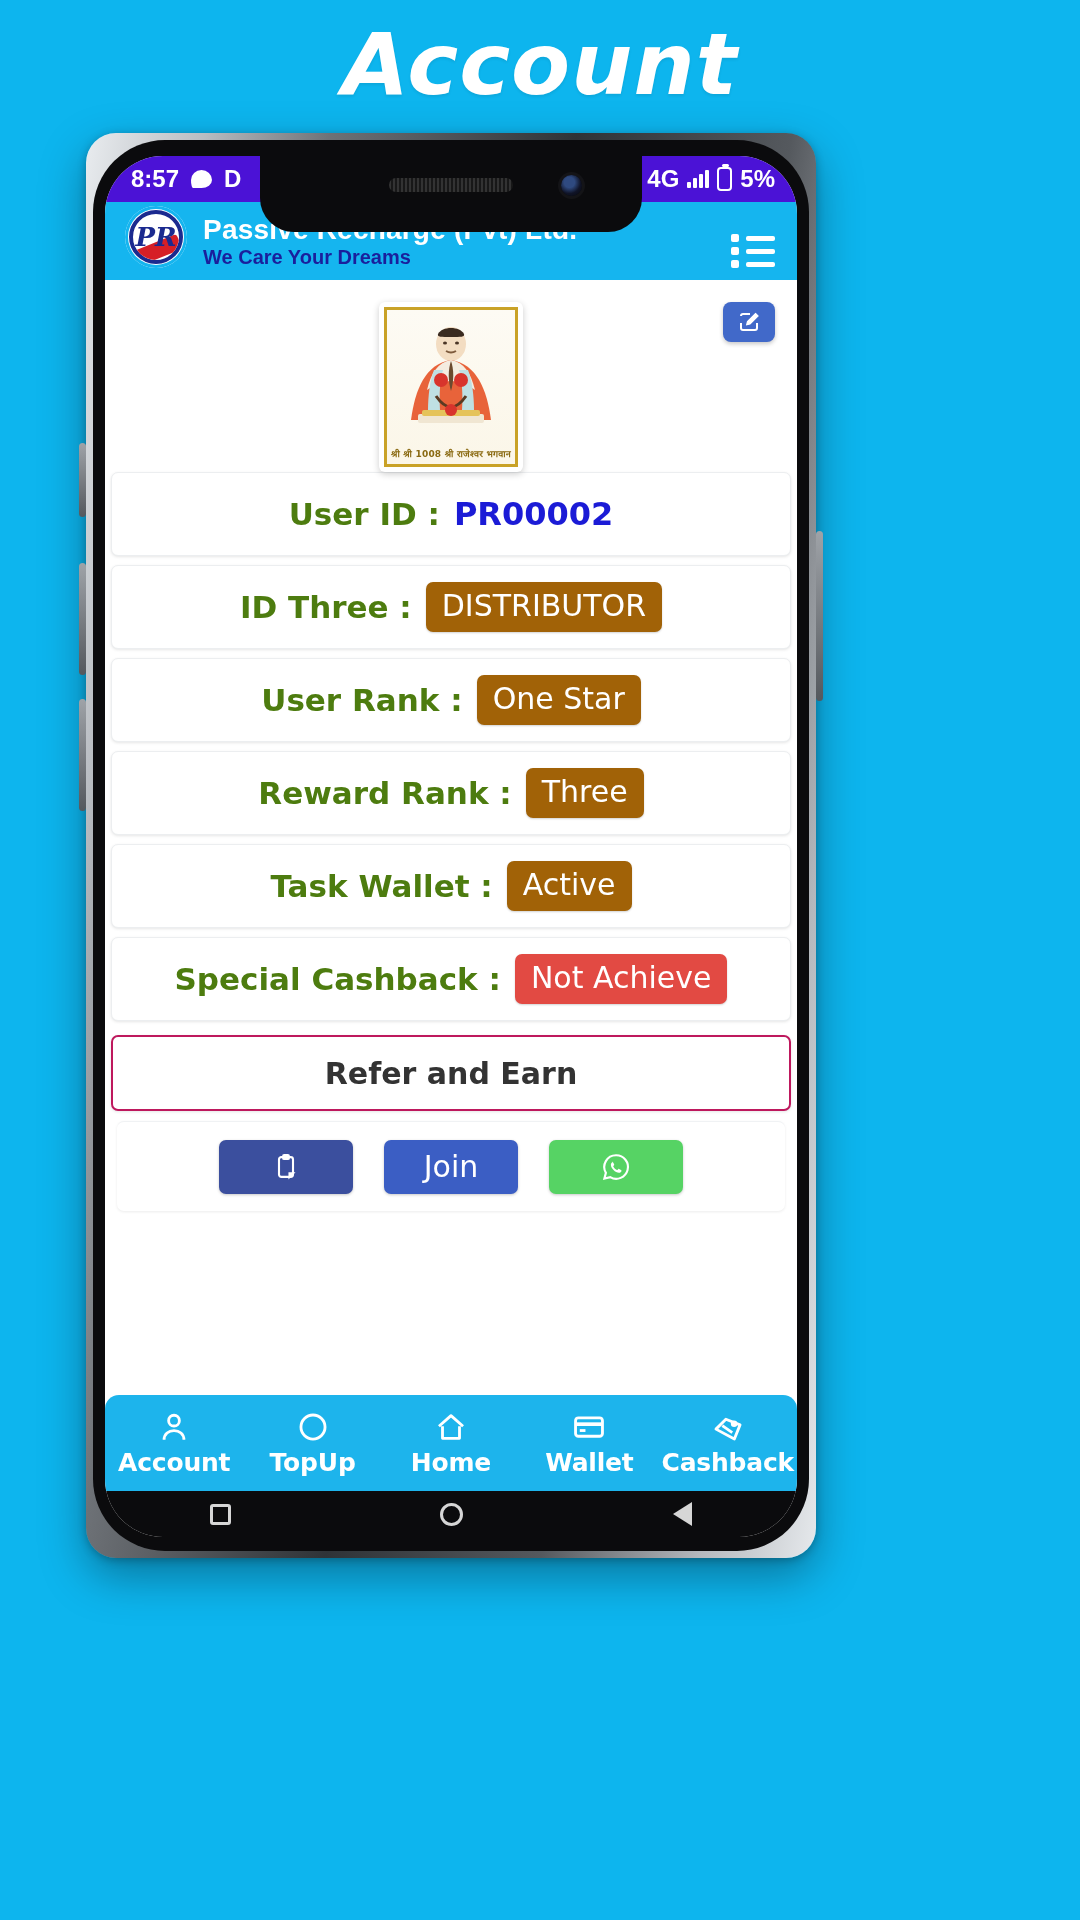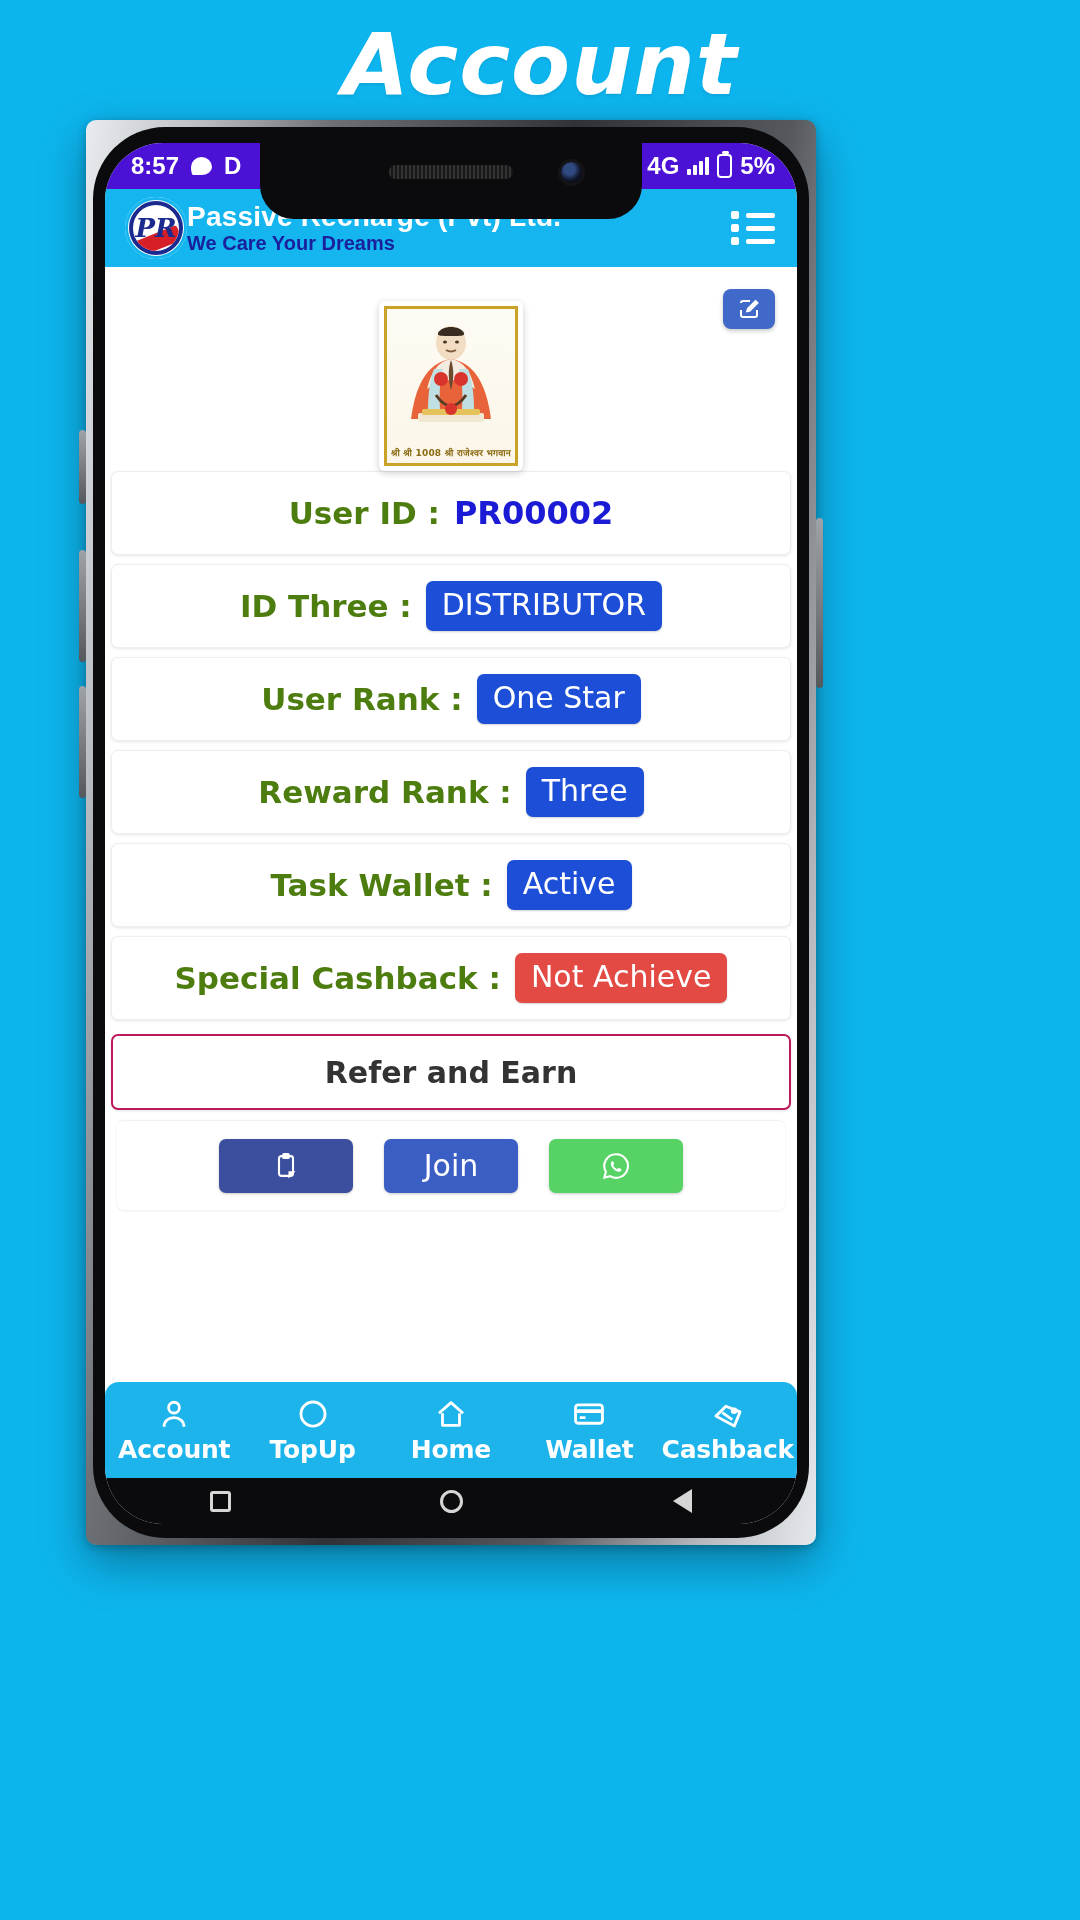--- a/index.html
+++ b/index.html
@@ -17,23 +17,23 @@
     font-family:"DejaVu Sans", sans-serif;
     font-weight:bold; font-style:italic;
     font-size:86px; letter-spacing:1px;
     color:#ffffff;
     text-shadow:0 2px 3px rgba(0,0,0,.08);
   }
 
   
   .phone{
     position:absolute;
-    left:86px; top:120px;
+    left:86px; top:133px;
     width:730px; height:1425px;
-    border-radius:10px;
+    border-radius:30px;
     background:linear-gradient(100deg,#e9ecef 0%,#b9bdc2 12%,#6d7176 25%,#2f3337 50%,#55595e 72%,#b4b8bd 88%,#e6e9ec 100%);
     padding:7px;
     box-shadow:0 18px 46px rgba(0,0,0,.35), 0 2px 8px rgba(0,0,0,.25);
   }
   .phone-inner{
     width:100%; height:100%;
     border-radius:72px;
     background:#0b0b0d;
     padding:16px 12px 14px 12px;
     position:relative;
@@ -93,21 +93,22 @@
   .sig i:nth-child(4){ height:18px; }
   .batt{
     width:15px; height:24px; border:2.5px solid #fff; border-radius:4px;
     position:relative; display:inline-block;
   }
   .batt:before{ content:""; position:absolute; top:-5px; left:3px; width:7px; height:3px; background:#fff; border-radius:2px; }
 
   
   .appbar{
     background:#15b5ef; height:78px;
-    display:flex; align-items:center; padding:0 22px 0 20px;
+    display:flex; align-items:flex-end; padding:0 22px 12px 20px;
+    gap:16px;
   }
   .logo{
     width:62px; height:62px; border-radius:50%;
     background:#fff; flex:none; position:relative;
     display:flex; align-items:center; justify-content:center;
     box-shadow:0 0 0 3px #15b5ef inset;
   }
   .logo-ring{
     width:54px; height:54px; border-radius:50%;
     border:4px solid #1b2a8f; display:flex; align-items:center; justify-content:center;
@@ -125,21 +126,21 @@
   .brand-name{ color:#ffffff; font-weight:bold; font-size:28px; letter-spacing:.2px; }
   .brand-tag{ color:#1a1f9c; font-weight:bold; font-size:20px; }
   .menu-icon{ margin-left:auto; width:44px; height:34px; display:flex; flex-direction:column; justify-content:space-between; }
   .menu-icon span{ display:flex; align-items:center; gap:7px; }
   .menu-icon b{ width:8px; height:8px; background:#fff; border-radius:2px; display:block; }
   .menu-icon u{ flex:1; height:5px; background:#fff; border-radius:2px; display:block; text-decoration:none; }
 
   
   .content{
     background:#fff; height:calc(100% - 46px - 78px - 96px);
-    position:relative; padding:16px 0 0 0;
+    position:relative; padding:4px 0 0 0;
   }
   .edit-btn{
     position:absolute; right:22px; top:22px;
     width:52px; height:40px; border-radius:8px;
     background:#4169c9; display:flex; align-items:center; justify-content:center;
     box-shadow:0 2px 4px rgba(0,0,0,.22);
   }
   .edit-btn svg{ width:24px; height:24px; }
 
   .avatar-wrap{ padding-top:18px; display:flex; justify-content:center; }
@@ -188,21 +189,21 @@
     font-size:32px; font-weight:bold; color:#1b1bd6;
     font-family:"DejaVu Sans", sans-serif;
   }
   .badge{
     display:inline-block; padding:7px 16px 9px 16px;
     border-radius:7px; color:#fff; font-size:30px;
     font-family:"DejaVu Sans", sans-serif;
     line-height:1.12;
     box-shadow:0 1px 2px rgba(0,0,0,.18);
   }
-  .badge.green{ background:#1d4ed8; }
+  .badge.green{ background:#a16207; }
   .badge.red{ background:#e24a43;text-align:center; }
 
   .refer-row{
     background:#fff; border:2px solid #be185d; border-radius:7px;
     box-shadow:0 1px 3px rgba(0,0,0,.10);
     height:76px; display:flex; align-items:center; justify-content:center;
     margin:14px 0 6px 0;
   }
   .refer-row span{
     font-size:30px; font-weight:bold; color:#333;

